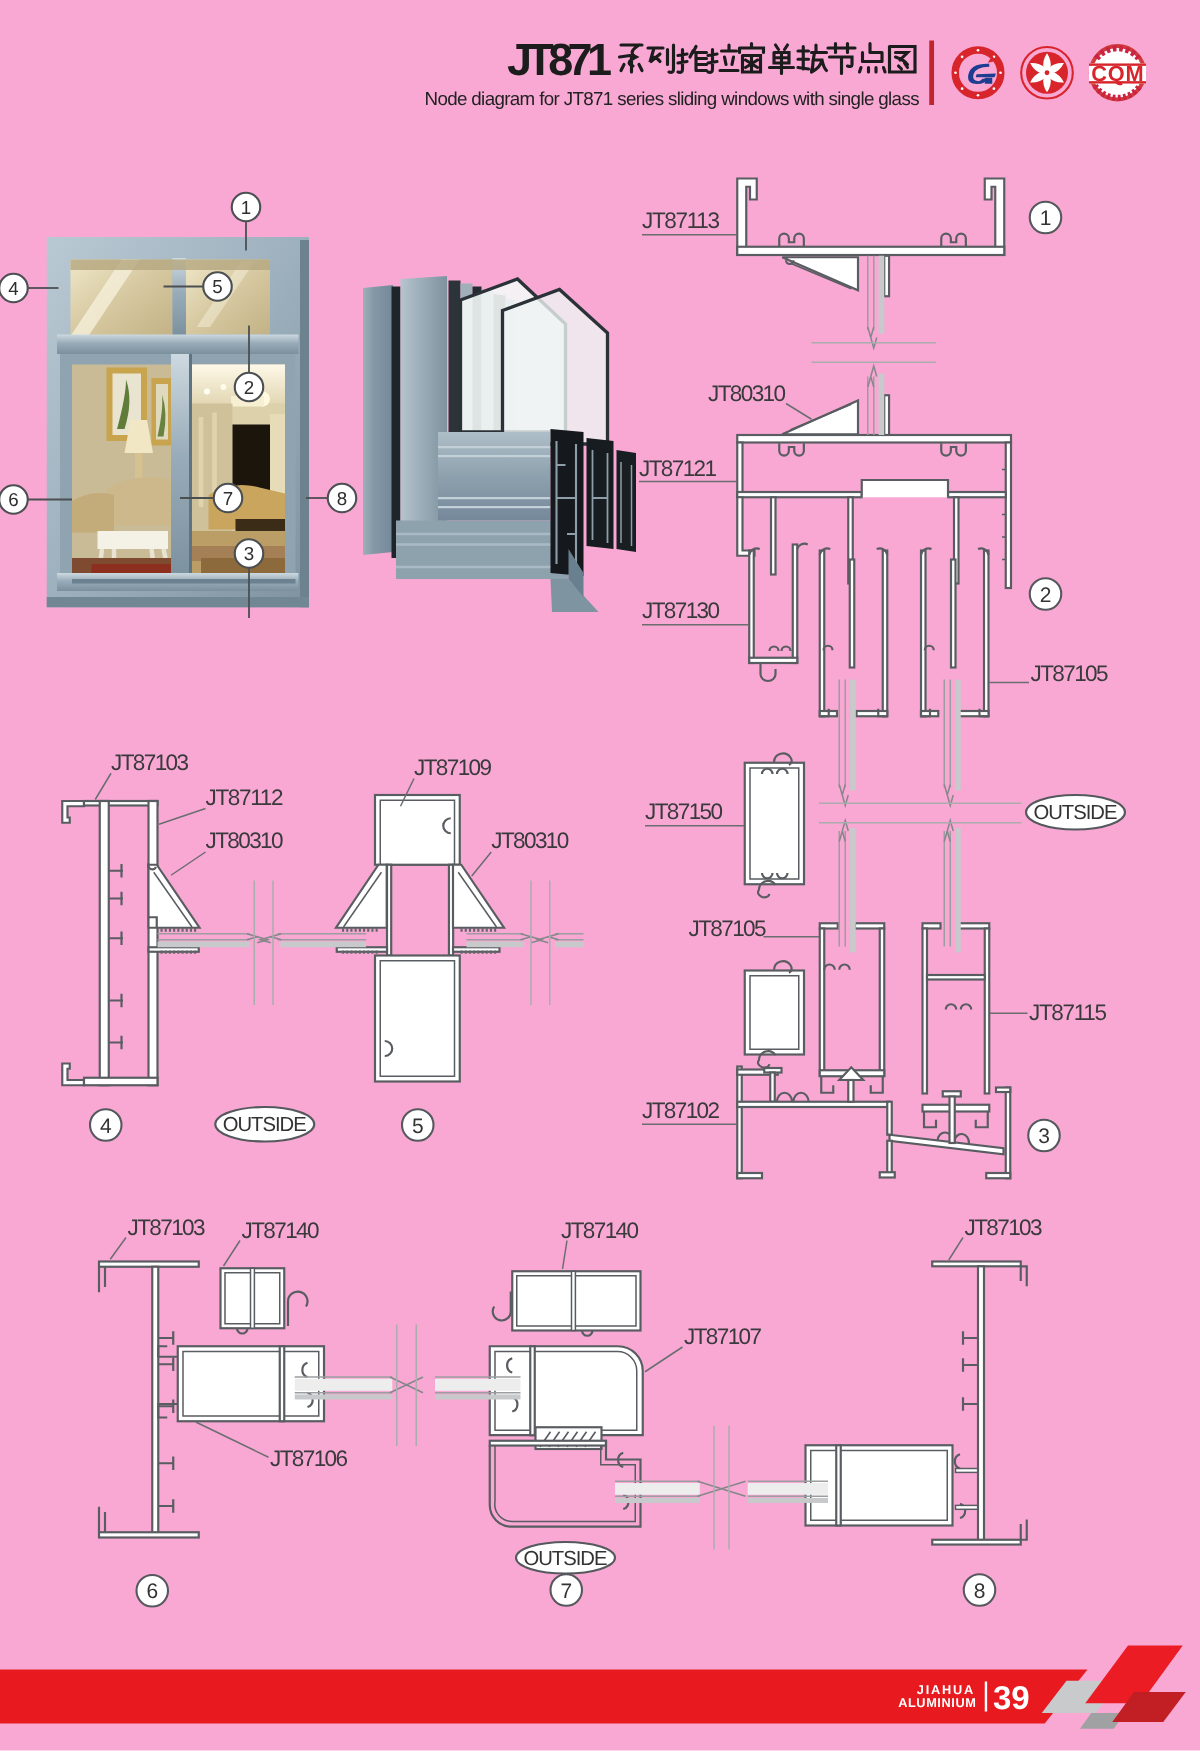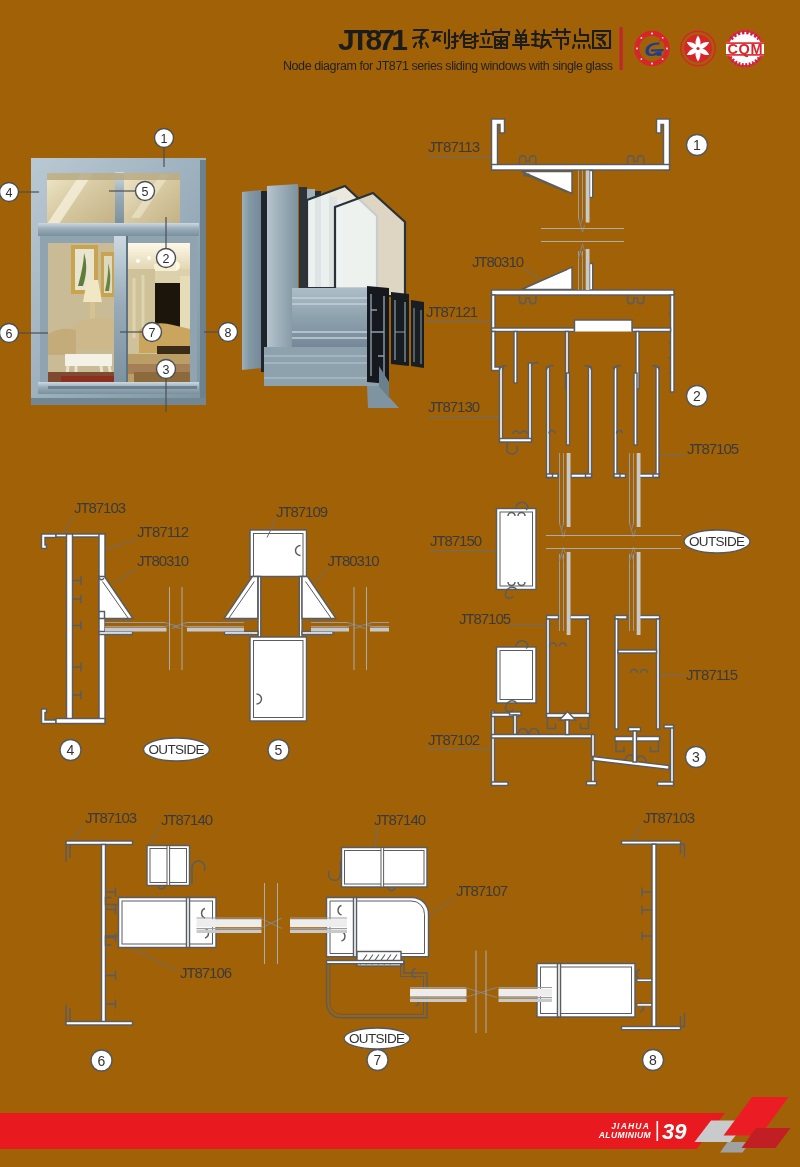--- a/index.html
+++ b/index.html
@@ -1,17 +1,17 @@
 <!DOCTYPE html>
 <html><head>
 <meta charset="utf-8">
 <style>
   html,body{margin:0;padding:0;background:#fff;}
   body{width:800px;height:1167px;font-family:"Liberation Sans",sans-serif;overflow:hidden;}
-  #page{position:relative;width:800px;height:1167px;background:#a16207;overflow:hidden;}
+  #page{position:relative;width:800px;height:1167px;background:#f9a8d4;overflow:hidden;}
   .abs{position:absolute;}
   svg text{font-family:"Liberation Sans",sans-serif;}
 </style>
 </head>
 <body>
 <div id="page">
 
 <div class="abs" id="header" style="left:0;top:0;width:800px;height:95px;">
 <svg width="800" height="95" viewBox="0 0 800 95">
 
@@ -703,21 +703,21 @@
 </g>
 <g fill="#333" font-size="14" text-anchor="middle">
   <text x="101.5" y="1065.5">6</text>
   <text x="377.5" y="1065">7</text>
   <text x="653" y="1065">8</text>
   <text x="377" y="1043" font-size="13.5" textLength="56">OUTSIDE</text>
 </g>
 </svg>
 </div>
 
-<div class="abs" id="footer" style="left:0;top:1090px;width:800px;height:77px;font-style:italic;">
+<div class="abs" id="footer" style="left:0;top:1090px;width:800px;height:77px;">
 <svg width="800" height="77" viewBox="0 0 800 77">
 
   <polygon points="0,23 725,23 696.5,59 0,59" fill="#e81a20"></polygon>
 
   <polygon points="711,30.5 747.5,30.5 730.5,52 694.5,52" fill="#c9cacc"></polygon>
 
   <polygon points="727.5,52 750,52 742.5,62.5 720,62.5" fill="#9fa1a3"></polygon>
 
   <polygon points="752,7 788.5,7 760.5,45.5 723.5,45.5" fill="#ec1c24"></polygon>
 

